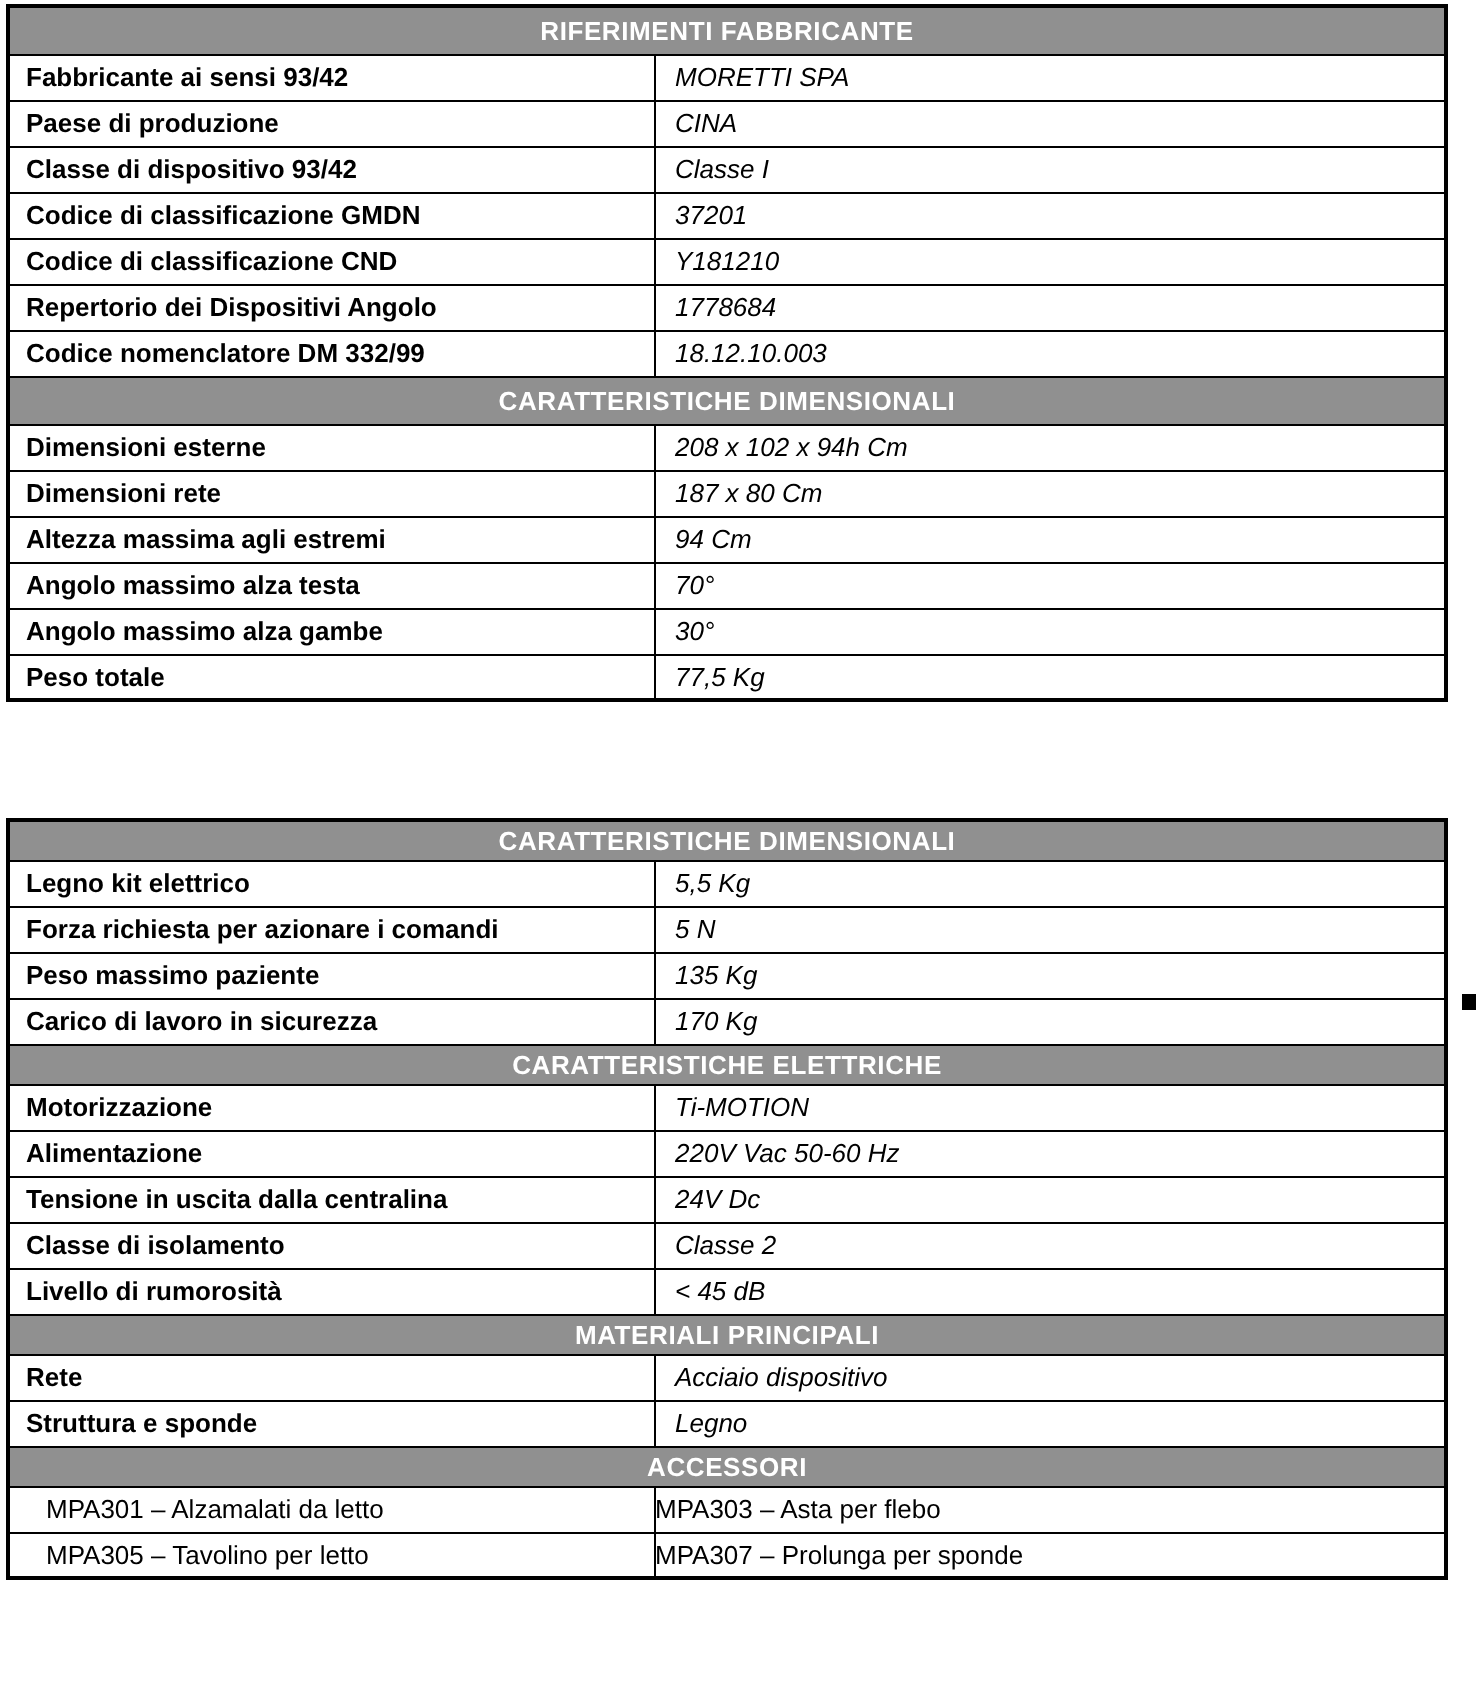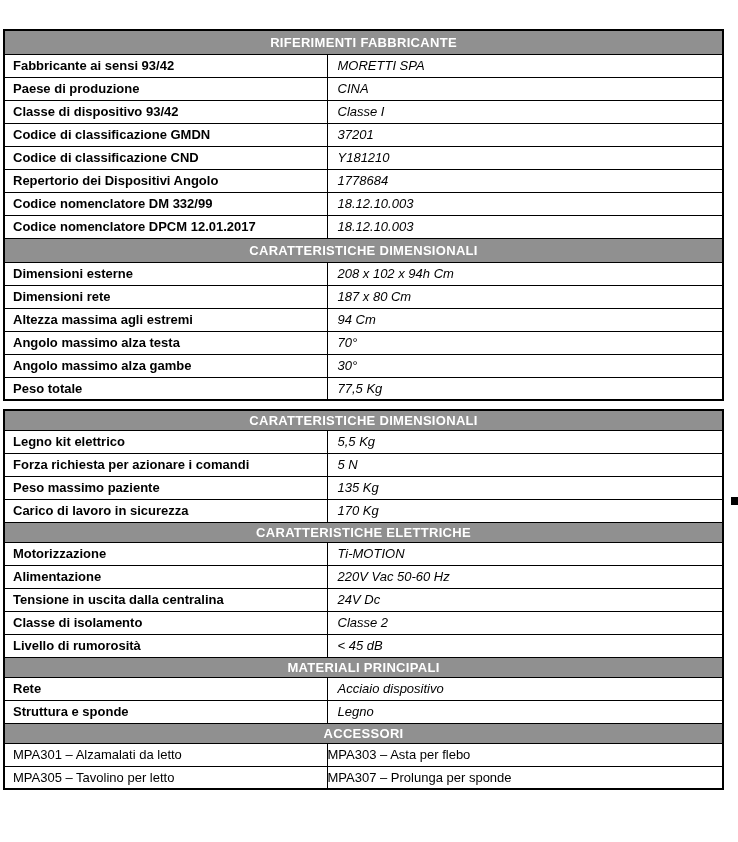--- a/index.html
+++ b/index.html
@@ -15,21 +15,21 @@
   .page { position: absolute; inset: 0; background: #ffffff; }
 
   table.spec-table {
     position: absolute;
     left: 3px;
     width: 721px;
     border-collapse: collapse;
     table-layout: fixed;
     border: 2px solid var(--border-color, #000);
   }
-  .t1 { top: 2px; margin-top: 27px; }
+  .t1 { top: 2px; }
   .t2 { top: 409px; }
 
   td {
     border: 1.6px solid var(--border-color, #000);
     padding: 0;
     font-size: 13px;
     line-height: 1;
     vertical-align: middle;
     white-space: nowrap;
     overflow: hidden;
@@ -43,21 +43,21 @@
   td.sec-h {
     background: var(--header-bg, #909090);
     color: var(--header-text, #ffffff);
     font-weight: bold;
     text-align: center;
     letter-spacing: 0.3px;
   }
 
   td.lbl { font-weight: bold; padding-left: 8px; }
   td.val { font-style: italic; padding-left: 10px; }
-  td.accL { padding-left: 8px; }
+  td.accL { padding-left: 18px; }
   td.accR { padding-left: 0; }
 
   .edge-mark {
     position: absolute;
     left: 731px; top: 497px;
     width: 7px; height: 8px;
     background: #000;
   }
 </style>
 </head>
@@ -94,24 +94,20 @@
           <td class="val">Y181210</td>
         </tr>
         <tr class="data">
           <td class="lbl">Repertorio dei Dispositivi Angolo</td>
           <td class="val">1778684</td>
         </tr>
         <tr class="data">
           <td class="lbl">Codice nomenclatore DM 332/99</td>
           <td class="val">18.12.10.003</td>
         </tr>
-        <tr class="data">
-          <td class="lbl">Codice nomenclatore DPCM 12.01.2017</td>
-          <td class="val">18.12.10.003</td>
-        </tr>
         <tr class="hrow">
           <td colspan="2" class="sec-h">CARATTERISTICHE DIMENSIONALI</td>
         </tr>
         <tr class="data">
           <td class="lbl">Dimensioni esterne</td>
           <td class="val">208 x 102 x 94h Cm</td>
         </tr>
         <tr class="data">
           <td class="lbl">Dimensioni rete</td>
           <td class="val">187 x 80 Cm</td>

